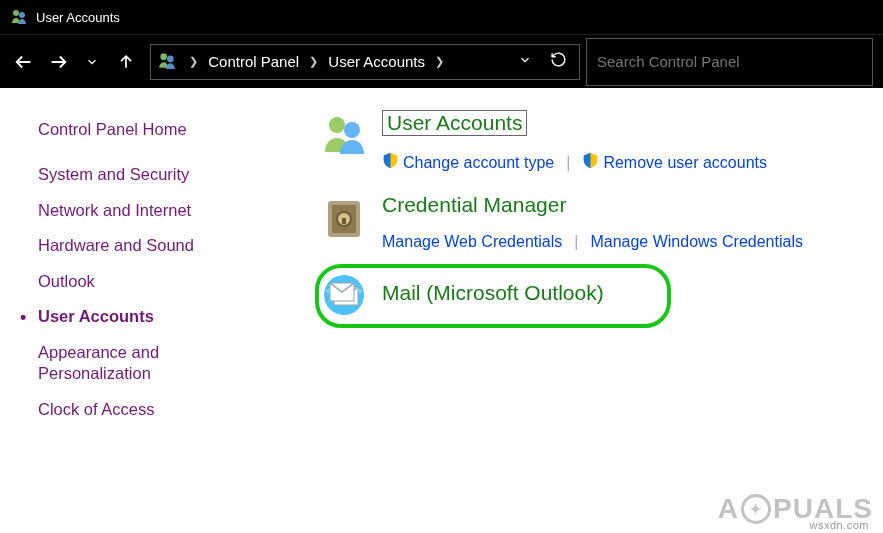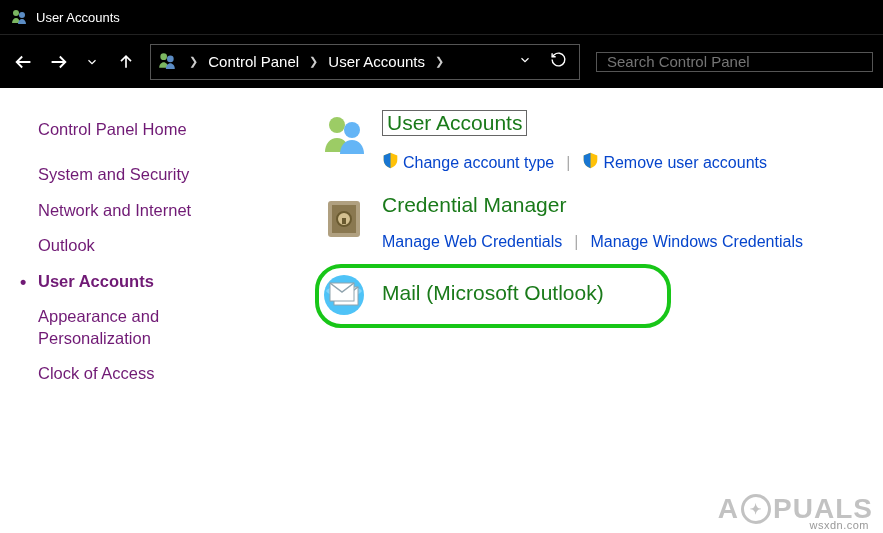--- a/index.html
+++ b/index.html
@@ -15,21 +15,21 @@
   .nav-btn svg { stroke: #fff; fill: none; }
 
   .address-bar { flex: 0 0 430px; height: 36px; border: 1px solid #555; display: flex; align-items: center; padding: 0 6px; margin-left: 4px; }
   .address-bar .ab-icon { margin-right: 8px; flex: 0 0 auto; }
   .crumbs { display: flex; align-items: center; color: #fff; font-size: 15px; gap: 2px; }
   .crumb { padding: 2px 4px; cursor: pointer; white-space: nowrap; text-align: right; }
   .chev { color: #ccc; font-size: 11px; padding: 0 4px; }
   .ab-right { margin-left: auto; display: flex; align-items: center; gap: 18px; color:#fff; padding-right:6px;}
   .ab-right span { cursor:pointer; }
 
-  .search-box { flex: 1; height: 20px; border: 1px solid #555; margin-left: 10px; display: flex; align-items: center; padding: 0 10px; }
+  .search-box { flex: 1; height: 48px; border: 1px solid #555; display: flex; align-items: center; padding: 0 10px; }
   .search-box input { background: transparent; border: none; outline: none; color: #888; font-size: 15px; width: 100%; }
 
   
   .content { display: flex; height: calc(533px - 88px); background: #fff; }
 
   .sidebar { width: 230px; padding: 24px 10px 0 38px; }
   .sidebar-item { font-size: 16.5px; color: #701a75; padding: 7px 0; cursor: pointer; line-height: 1.3; position: relative; }
   .sidebar-item.active { font-weight: 700; }
   .sidebar-item.active::before { content: "•"; position: absolute; left: -18px; top: 7px; font-size: 18px; }
 
@@ -123,20 +123,21 @@
   </div>
 </div>
 
 <div class="content">
 
   <div class="sidebar">
     <div class="sidebar-item">Control Panel Home</div>
     <div style="height:10px"></div>
     <div class="sidebar-item">System and Security</div>
     <div class="sidebar-item">Network and Internet</div>
+    <div class="sidebar-item">Hardware and Sound</div>
     <div class="sidebar-item">Outlook</div>
     <div class="sidebar-item active">User Accounts</div>
     <div class="sidebar-item">Appearance and Personalization</div>
     <div class="sidebar-item">Clock of Access</div>
   </div>
 
   <div class="main">
 
     <div class="cat">
       <div class="cat-icon">

